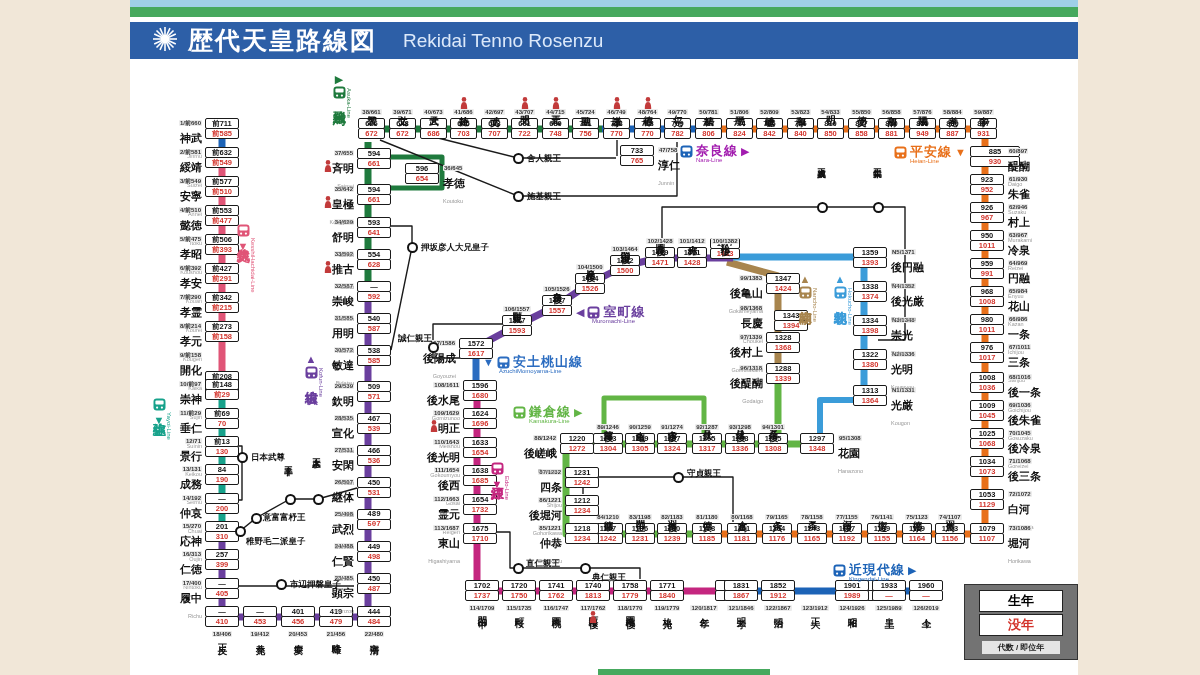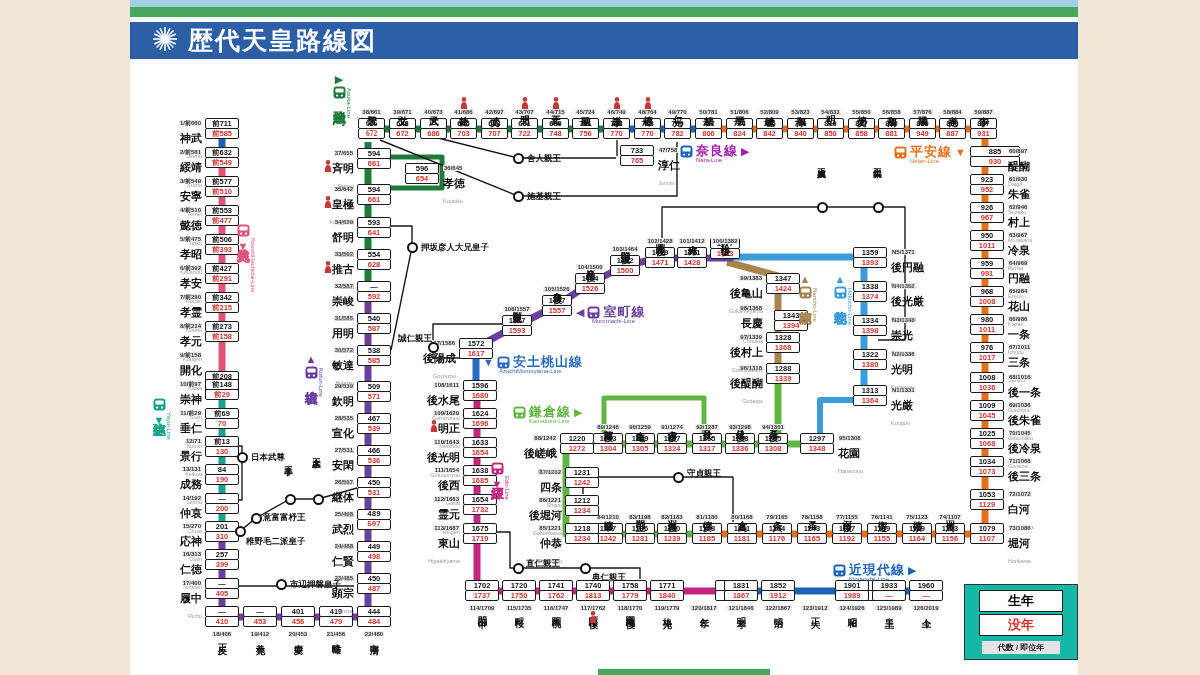--- a/index.html
+++ b/index.html
@@ -27,21 +27,21 @@
   .vlab .ro{writing-mode:vertical-rl;text-orientation:mixed;letter-spacing:-0.5px;}
   .branch-dot{position:absolute;width:11px;height:11px;border:2.2px solid #111;border-radius:50%;background:#fff;box-sizing:border-box;}
   .branch-lab{position:absolute;font-weight:bold;font-size:8.5px;color:#111;white-space:nowrap;}
   .linelab{position:absolute;display:flex;align-items:center;gap:3px;}
   .linelab .jp{font-weight:bold;font-size:13px;letter-spacing:1px;white-space:nowrap;}
   .linelab .lro{position:absolute;font-size:6px;left:16px;top:15px;white-space:nowrap;}
   .linelab.v{flex-direction:column;gap:2px;}
   .linelab.v .jp{writing-mode:vertical-rl;text-orientation:upright;letter-spacing:0;}
   .linelab.v .lro{writing-mode:vertical-rl;text-orientation:mixed;position:absolute;left:16px;top:14px;}
   .arr{font-size:11px;line-height:10px;}
-  #legend{position:absolute;left:964px;top:584px;width:112px;height:74px;background:#14b8a6;border:1.6px solid #333;}
+  #legend{position:absolute;left:964px;top:584px;width:112px;height:74px;background:#737373;border:1.6px solid #333;}
   #legend .lg-cell{margin:5px 14px 0 14px;border:1.6px solid #222;text-align:center;font-weight:bold;font-size:13px;padding:1px 0;background:#fff;}
   #legend .lg-cell.red{color:#d3342c;margin-top:2px;}
   #legend .lg-note{margin:5px auto 0 auto;width:74px;text-align:center;font-weight:bold;font-size:8px;background:#e4e4e4;padding:1px 2px;color:#222;}
 </style>
 </head>
 <body>
 
 <div id="stage">
   <div id="panel"></div>
   <div id="stripe1"></div>
@@ -64,20 +64,21 @@
             <line x1="13" y1="13" x2="23.8" y2="18"></line>
           <line x1="13" y1="13" x2="2.2" y2="18"></line>
             <line x1="13" y1="13" x2="23.8" y2="8"></line>
           <line x1="13" y1="13" x2="8" y2="23.8"></line>
             <line x1="13" y1="13" x2="18" y2="2.2"></line>
         </g>
         <circle cx="13" cy="13" r="4.2" fill="#fff"></circle>
       </svg>
     </span>
     <span class="ttl">歴代天皇路線図</span>
+    <span class="ttl-ro">Rekidai Tenno Rosenzu</span>
   </div>
 
   <div id="legend">
     <div class="lg-cell">生年</div>
     <div class="lg-cell red">没年</div>
     <div class="lg-note">代数 / 即位年</div>
   </div>
 
   <div id="botbar"></div>
 <svg class="edges" width="1200" height="675">
@@ -321,21 +322,21 @@
     </div>
     <div class="lab" style="right: 846px; top: 142px; text-align: right;"><span class="num">37/655</span><br><svg width="8" height="12" viewBox="0 0 8 12">
         <circle cx="4" cy="2.4" r="2.3" fill="#c23a3a"></circle>
         <path d="M4 5 C1.2 5 0.8 8.5 0.8 12 L7.2 12 C7.2 8.5 6.8 5 4 5Z" fill="#c23a3a"></path>
       </svg><span class="nm">斉明</span><br><span class="ro">Saimei</span></div>
     <div class="node" style="left: 405px; top: 163px; width: 34px;">
       <div class="cell">596</div>
       <div class="cell dd">654</div>
     </div>
     <div class="lab" style="left: 443px; top: 157px; text-align: left;"><span class="num">36/645</span><br><span class="nm">孝徳</span><br><span class="ro">Koutoku</span></div>
-    <div class="node" style="left: 358px; top: 118px; width: 27px; font-family: Liberation Serif, serif;">
+    <div class="node" style="left: 358px; top: 118px; width: 27px;">
       <div class="cell">626</div>
       <div class="cell dd">672</div>
     </div>
     <div class="vlab" style="left: 356.5px; top: 53px; width: 30px; height: 62px; justify-content: flex-end;">
       <span class="nm vert">天智</span>
       <span class="num">38/661</span>
     </div>
     <div class="node" style="left: 389px; top: 118px; width: 27px;">
       <div class="cell">648</div>
       <div class="cell dd">672</div>

